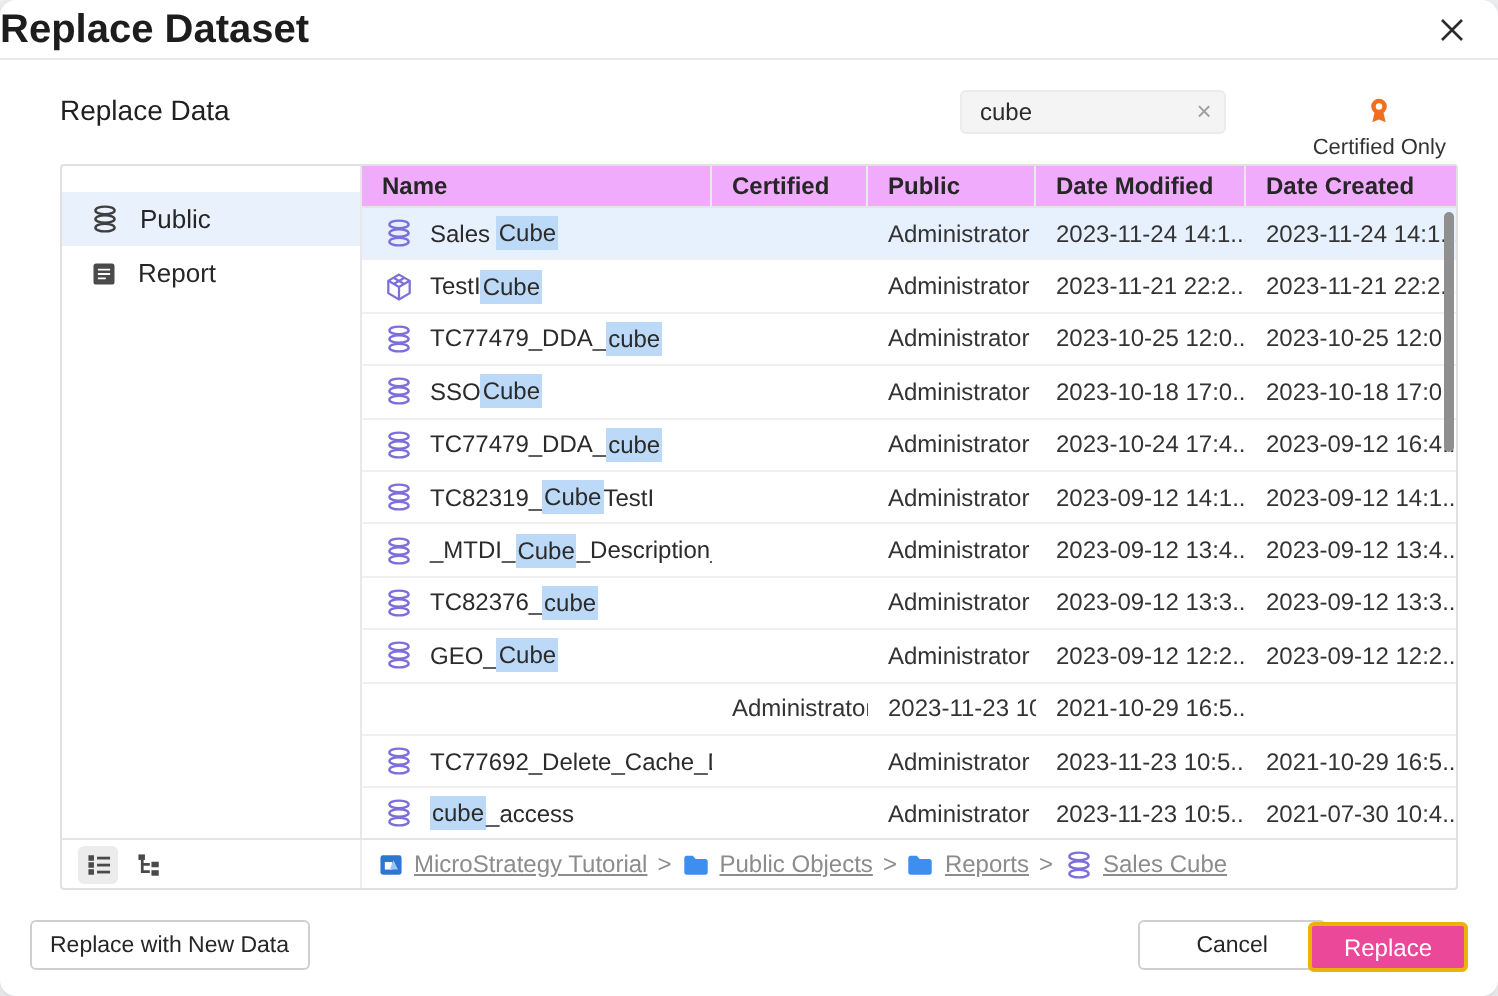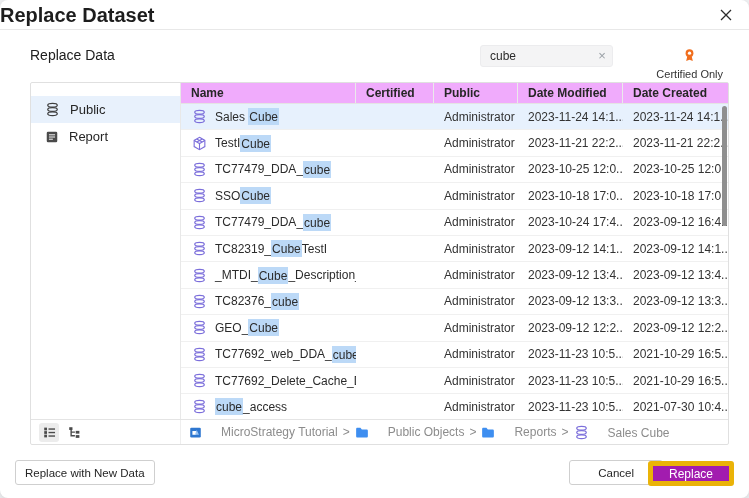--- a/index.html
+++ b/index.html
@@ -36,26 +36,26 @@
   .td{font-size:12px;color:#333;display:flex;align-items:center;padding-left:10px;overflow:hidden;white-space:nowrap;}
   .td.name-cell{padding-left:11px;gap:8px;color:#2b2b2b;}
   .hl{background:#bcd9f7;padding:1.5px 1px;}
   .scroll-thumb{position:absolute;right:1px;top:23px;width:5px;height:120px;border-radius:2.5px;background:#8f8f8f;cursor:pointer;}
   
   .status-bar{position:absolute;left:0;right:0;bottom:0;height:25px;border-top:1px solid #e4e4e4;display:flex;align-items:center;}
   .view-icons{width:150px;display:flex;align-items:center;gap:5px;padding-left:8px;flex:none;border-right:1px solid #eee;height:100%;}
   .view-chip{display:flex;align-items:center;justify-content:center;width:20px;height:19px;border-radius:3px;cursor:pointer;}
   .view-chip.active{background:#ececec;}
   .breadcrumb{display:flex;align-items:center;gap:5px;padding-left:8px;font-size:12px;color:#8c8c8c;overflow:hidden;white-space:nowrap;}
-  .crumb{display:flex;align-items:flex-end;gap:19px;}
+  .crumb{display:flex;align-items:center;gap:5px;text-decoration:underline;}
   .crumb-sep{color:#8c8c8c;}
   
   .footer-btn{position:absolute;height:25px;border-radius:3px;font-family:inherit;font-size:11.5px;display:flex;align-items:center;justify-content:center;cursor:pointer;}
   .btn-outline{background:#fff;border:1px solid #cfcfcf;color:#262626;}
-  .btn-primary{background:#a21caf;border:5px solid #eab308;color:#fff;}
+  .btn-primary{background:#ec4899;border:2px solid #eab308;color:#fff;}
   #replace-new-btn{left:15px;bottom:13px;padding:0 9px;}
   #cancel-btn{right:86px;bottom:13px;padding:0 28px;}
   #replace-btn{right:15px;bottom:12px;padding:0 16px;font-size:12px;}
   .icon{display:inline-flex;align-items:center;justify-content:center;flex:none;}
   .icon svg{display:block;}
 </style>
 </head>
 <body>
 
 <div class="dialog">
@@ -259,30 +259,20 @@
                 </svg>
               </span>
               <span><span>GEO_</span><span class="hl">Cube</span></span>
             </div>
             <div class="td"></div>
             <div class="td">Administrator</div>
             <div class="td">2023-09-12 12:2...</div>
             <div class="td">2023-09-12 12:2...</div>
           </div>
           <div class="tr">
-            <div class="td name-cell">
-              <span class="icon">
-                <svg width="15" height="15" viewBox="0 0 16 16" fill="none" stroke="#7c6fdb" stroke-width="1.3">
-                  <ellipse cx="8" cy="3.4" rx="5.1" ry="2"></ellipse>
-                  <ellipse cx="8" cy="8" rx="5.1" ry="2"></ellipse>
-                  <ellipse cx="8" cy="12.6" rx="5.1" ry="2"></ellipse>
-                </svg>
-              </span>
-              <span><span>TC77692_web_DDA_</span><span class="hl">cube</span></span>
-            </div>
             <div class="td"></div>
             <div class="td">Administrator</div>
             <div class="td">2023-11-23 10:5...</div>
             <div class="td">2021-10-29 16:5...</div>
           </div>
           <div class="tr">
             <div class="td name-cell">
               <span class="icon">
                 <svg width="15" height="15" viewBox="0 0 16 16" fill="none" stroke="#7c6fdb" stroke-width="1.3">
                   <ellipse cx="8" cy="3.4" rx="5.1" ry="2"></ellipse>

